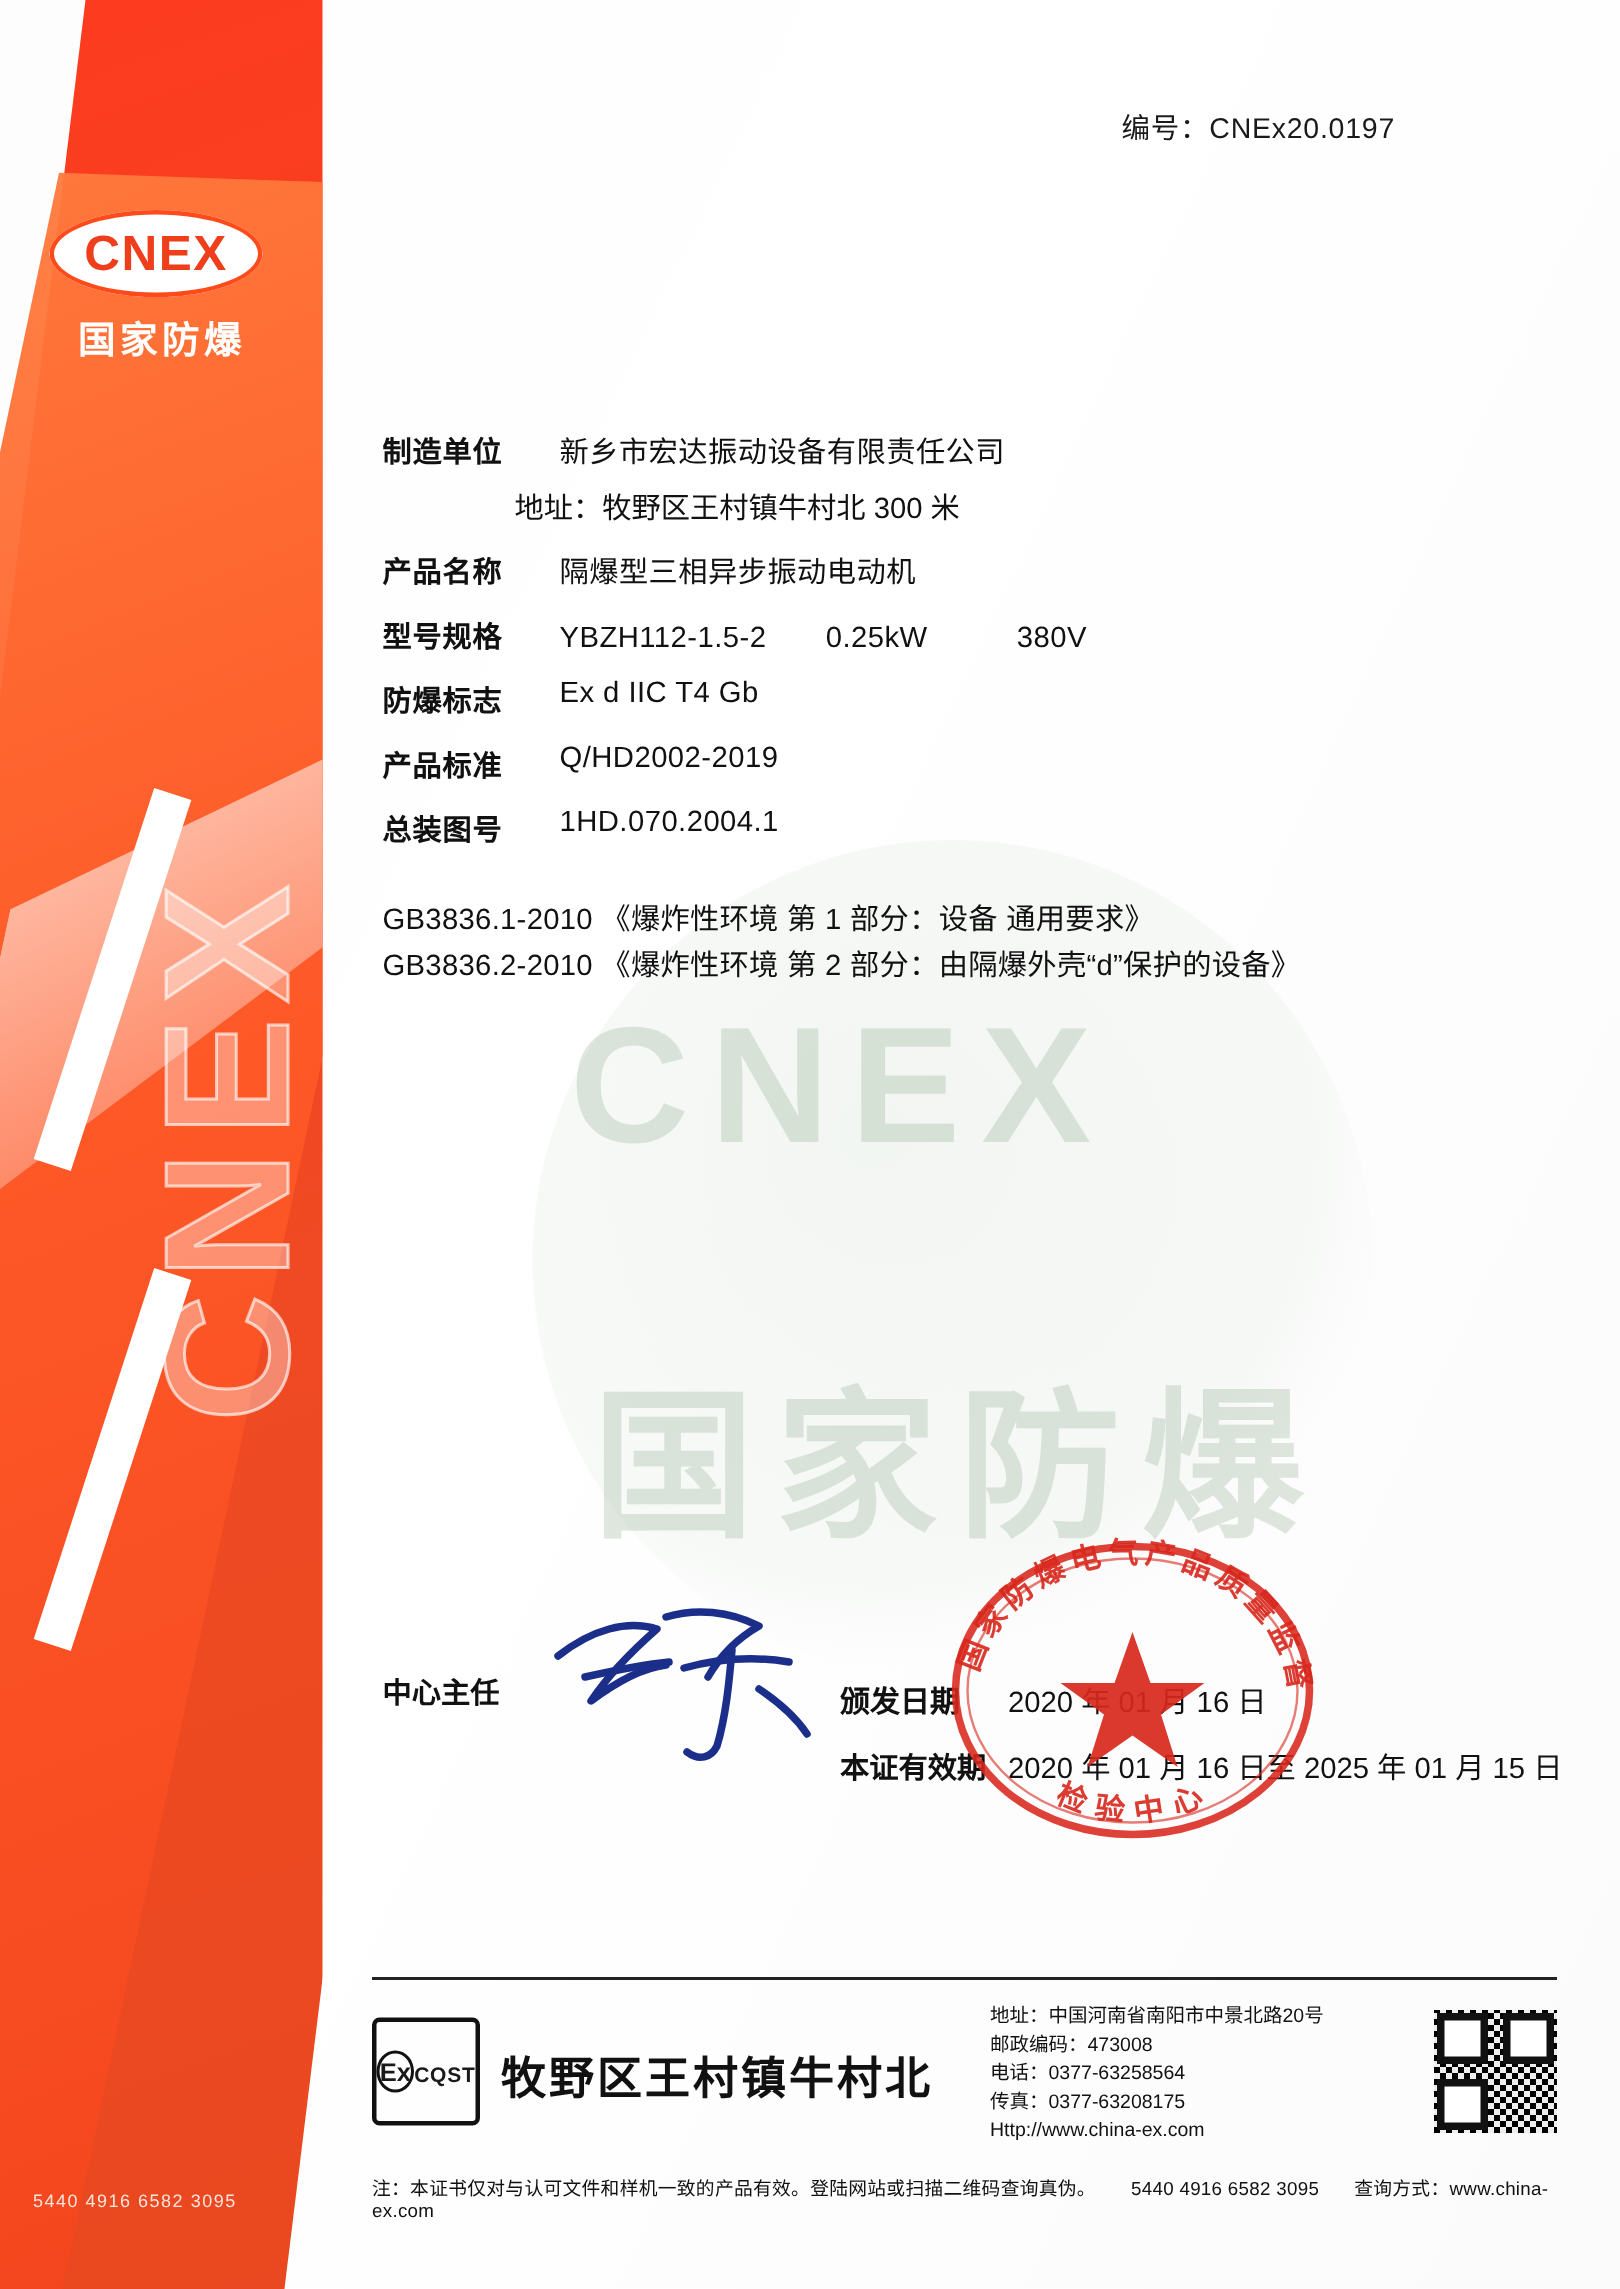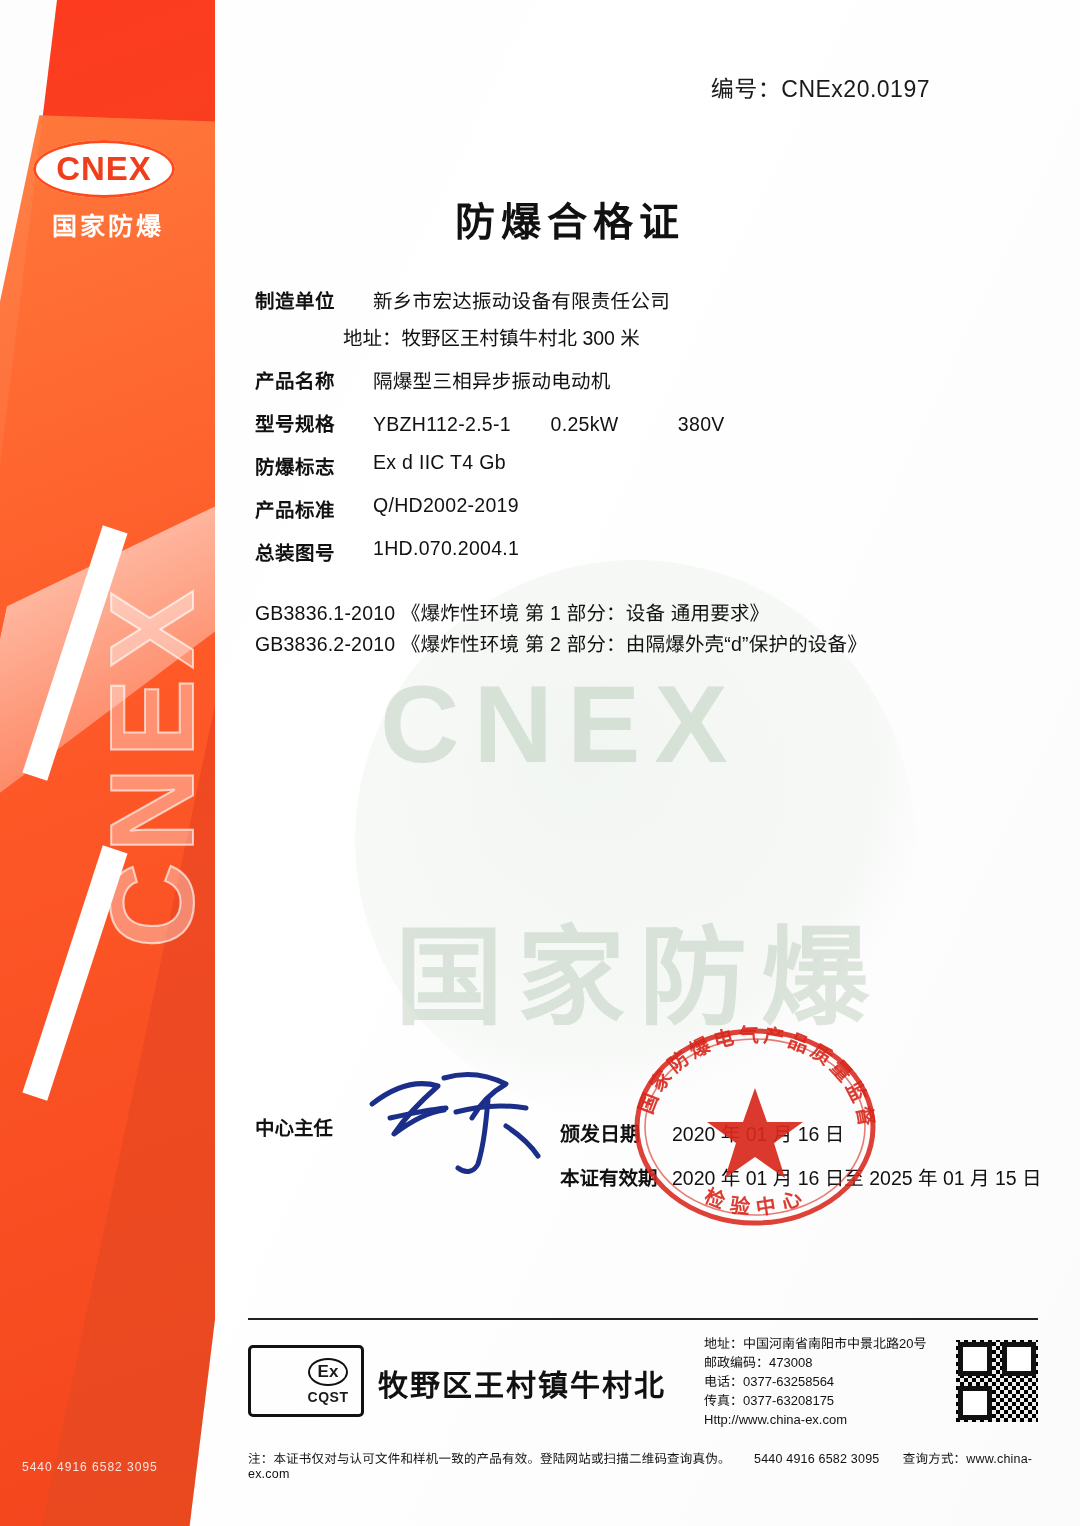--- a/index.html
+++ b/index.html
@@ -73,21 +73,21 @@
   .logo-oval span{
     font-size:33px;font-weight:bold;letter-spacing:1px;color:#ef3e1b;
     font-family:"Liberation Sans",sans-serif;
   }
   .logo-sub{
     margin-top:8px;font-size:25px;font-weight:bold;color:#ffffff;letter-spacing:3px;
   }
 
   
   .doc-no{
-    position:absolute;right:150px;top:70px;font-size:23px;color:#1a1a1a;
+    position:absolute;right:150px;top:70px;font-size:19px;color:#1a1a1a;
     letter-spacing:.5px;
   }
 
   
   .title{
     position:absolute;left:455px;top:190px;
     font-size:40px;font-weight:bold;letter-spacing:6px;color:#111;
   }
 
   
@@ -144,22 +144,22 @@
   
   .footer-rule{
     position:absolute;left:248px;right:42px;top:1318px;height:2px;background:#222;
   }
   .footer{
     position:absolute;left:248px;right:42px;top:1326px;height:110px;
     display:flex;align-items:center;
   }
   .ex-mark{
     width:66px;height:66px;border:3px solid #111;border-radius:5px;
-    display:flex;flex-direction:column;align-items:center;justify-content:center;
-    margin-right:14px;flex:none;padding-left:44px;
+    display:flex;flex-direction:row;align-items:center;justify-content:center;
+    margin-right:14px;flex:none;
   }
   .ex-mark .ex-circle{
     width:36px;height:24px;border:2.5px solid #111;border-radius:50%;
     display:flex;align-items:center;justify-content:center;
     font-size:17px;font-weight:bold;line-height:1;
   }
   .ex-mark .cqst{font-size:14px;font-weight:bold;margin-top:3px;letter-spacing:.5px;}
   .org-names{flex:none;}
   .org1{font-size:25px;font-weight:bold;letter-spacing:1px;color:#111;}
   .org2{font-size:30px;font-weight:bold;letter-spacing:2px;color:#111;margin-top:3px;}
@@ -208,36 +208,35 @@
     </div>
     <div class="logo-sub">国家防爆</div>
   </div>
 
   <div class="wm-circle"></div>
   <div class="wm-text wm1">CNEX</div>
   <div class="wm-text wm2">国家防爆</div>
 
   <div class="doc-no">编号：CNEx20.0197</div>
 
-  <div class="title">防爆合格证</div>
 
   <div class="fields">
     <div class="frow">
       <div class="flabel">制造单位</div>
       <div class="fvalue">新乡市宏达振动设备有限责任公司</div>
     </div>
     <div class="subline">地址：牧野区王村镇牛村北 300 米</div>
 
     <div class="frow">
       <div class="flabel">产品名称</div>
       <div class="fvalue">隔爆型三相异步振动电动机</div>
     </div>
     <div class="frow">
       <div class="flabel">型号规格</div>
-      <div class="fvalue">YBZH112-2.5-1　　0.25kW　　　380V</div>
+      <div class="fvalue">YBZH112-1.5-2　　0.25kW　　　380V</div>
     </div>
     <div class="frow">
       <div class="flabel">防爆标志</div>
       <div class="fvalue">Ex d IIC T4 Gb</div>
     </div>
     <div class="frow">
       <div class="flabel">产品标准</div>
       <div class="fvalue">Q/HD2002-2019</div>
     </div>
     <div class="frow">

